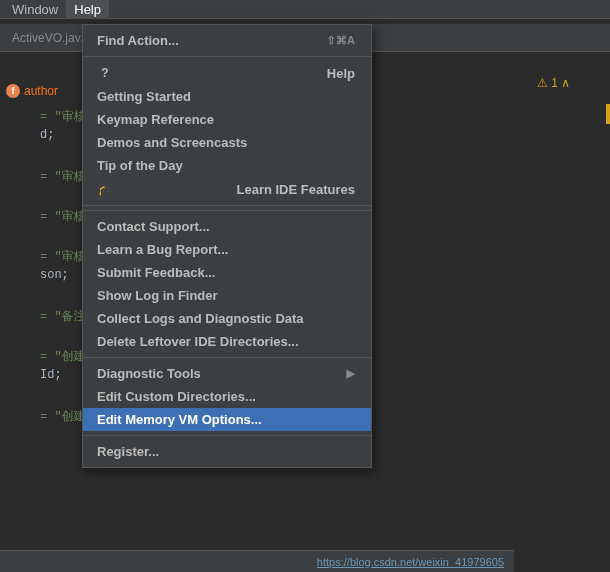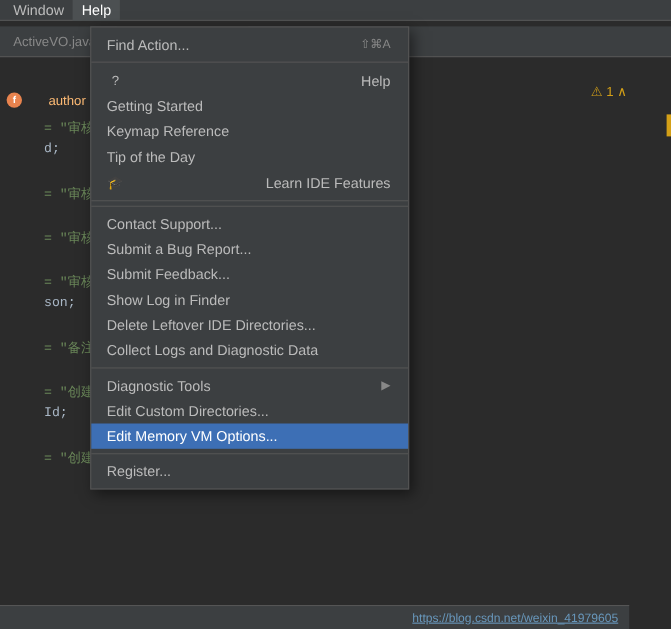--- a/index.html
+++ b/index.html
@@ -146,30 +146,29 @@
       border-radius: 50%;
       display: inline-flex;
       align-items: center;
       justify-content: center;
       font-size: 9px;
       color: white;
       font-weight: bold;
     }
     .author-text {
       font-size: 12px;
-      color: #fdba74;
-      margin-left: 20px;
+      color: #f97316;
     }
 
     
     .status-bar {
       position: absolute;
       bottom: 0;
       left: 0;
-      width: 572px;
+      width: 514px;
       height: 22px;
       background: #3c3f41;
       border-top: 1px solid #555;
       display: flex;
       align-items: center;
       justify-content: flex-end;
       padding-right: 10px;
       text-align: center;
     }
     .status-url {
@@ -192,20 +191,21 @@
     }
     .menu-item {
       display: flex;
       align-items: center;
       padding: 4px 16px 4px 14px;
       font-size: 13px;
       color: #bbbbbb;
       cursor: pointer;
       justify-content: space-between;
       min-height: 22px;
+      font-weight: bold;
     }
     .menu-item.highlighted {
       background: #3d6fb5;
       color: #ffffff;
     }
     .menu-divider {
       height: 1px;
       background: #555;
       margin: 4px 0;
     }
@@ -298,49 +298,52 @@
     <span class="menu-icon">?</span>
     <span>Help</span>
   </div>
   <div class="menu-item">
     <span>Getting Started</span>
   </div>
   <div class="menu-item">
     <span>Keymap Reference</span>
   </div>
   <div class="menu-item">
+    <span>Demos and Screencasts</span>
+  </div>
+  <div class="menu-item">
     <span>Tip of the Day</span>
   </div>
   <div class="menu-item">
     <span class="menu-icon">🎓</span>
     <span>Learn IDE Features</span>
   </div>
 
   <div class="menu-divider"></div>
 
 
   <div class="menu-divider"></div>
 
   <div class="menu-item">
     <span>Contact Support...</span>
   </div>
   <div class="menu-item">
-    <span>Submit a Bug Report...</span>
+    <span>Learn a Bug Report...</span>
   </div>
   <div class="menu-item">
     <span>Submit Feedback...</span>
   </div>
   <div class="menu-item">
     <span>Show Log in Finder</span>
   </div>
   <div class="menu-item">
+    <span>Collect Logs and Diagnostic Data</span>
+  </div>
+  <div class="menu-item">
     <span>Delete Leftover IDE Directories...</span>
-  </div>
-  <div class="menu-item">
-    <span>Collect Logs and Diagnostic Data</span>
   </div>
 
   <div class="menu-divider"></div>
 
   <div class="menu-item">
     <span>Diagnostic Tools</span>
     <span class="menu-arrow">▶</span>
   </div>
   <div class="menu-item">
     <span>Edit Custom Directories...</span>

